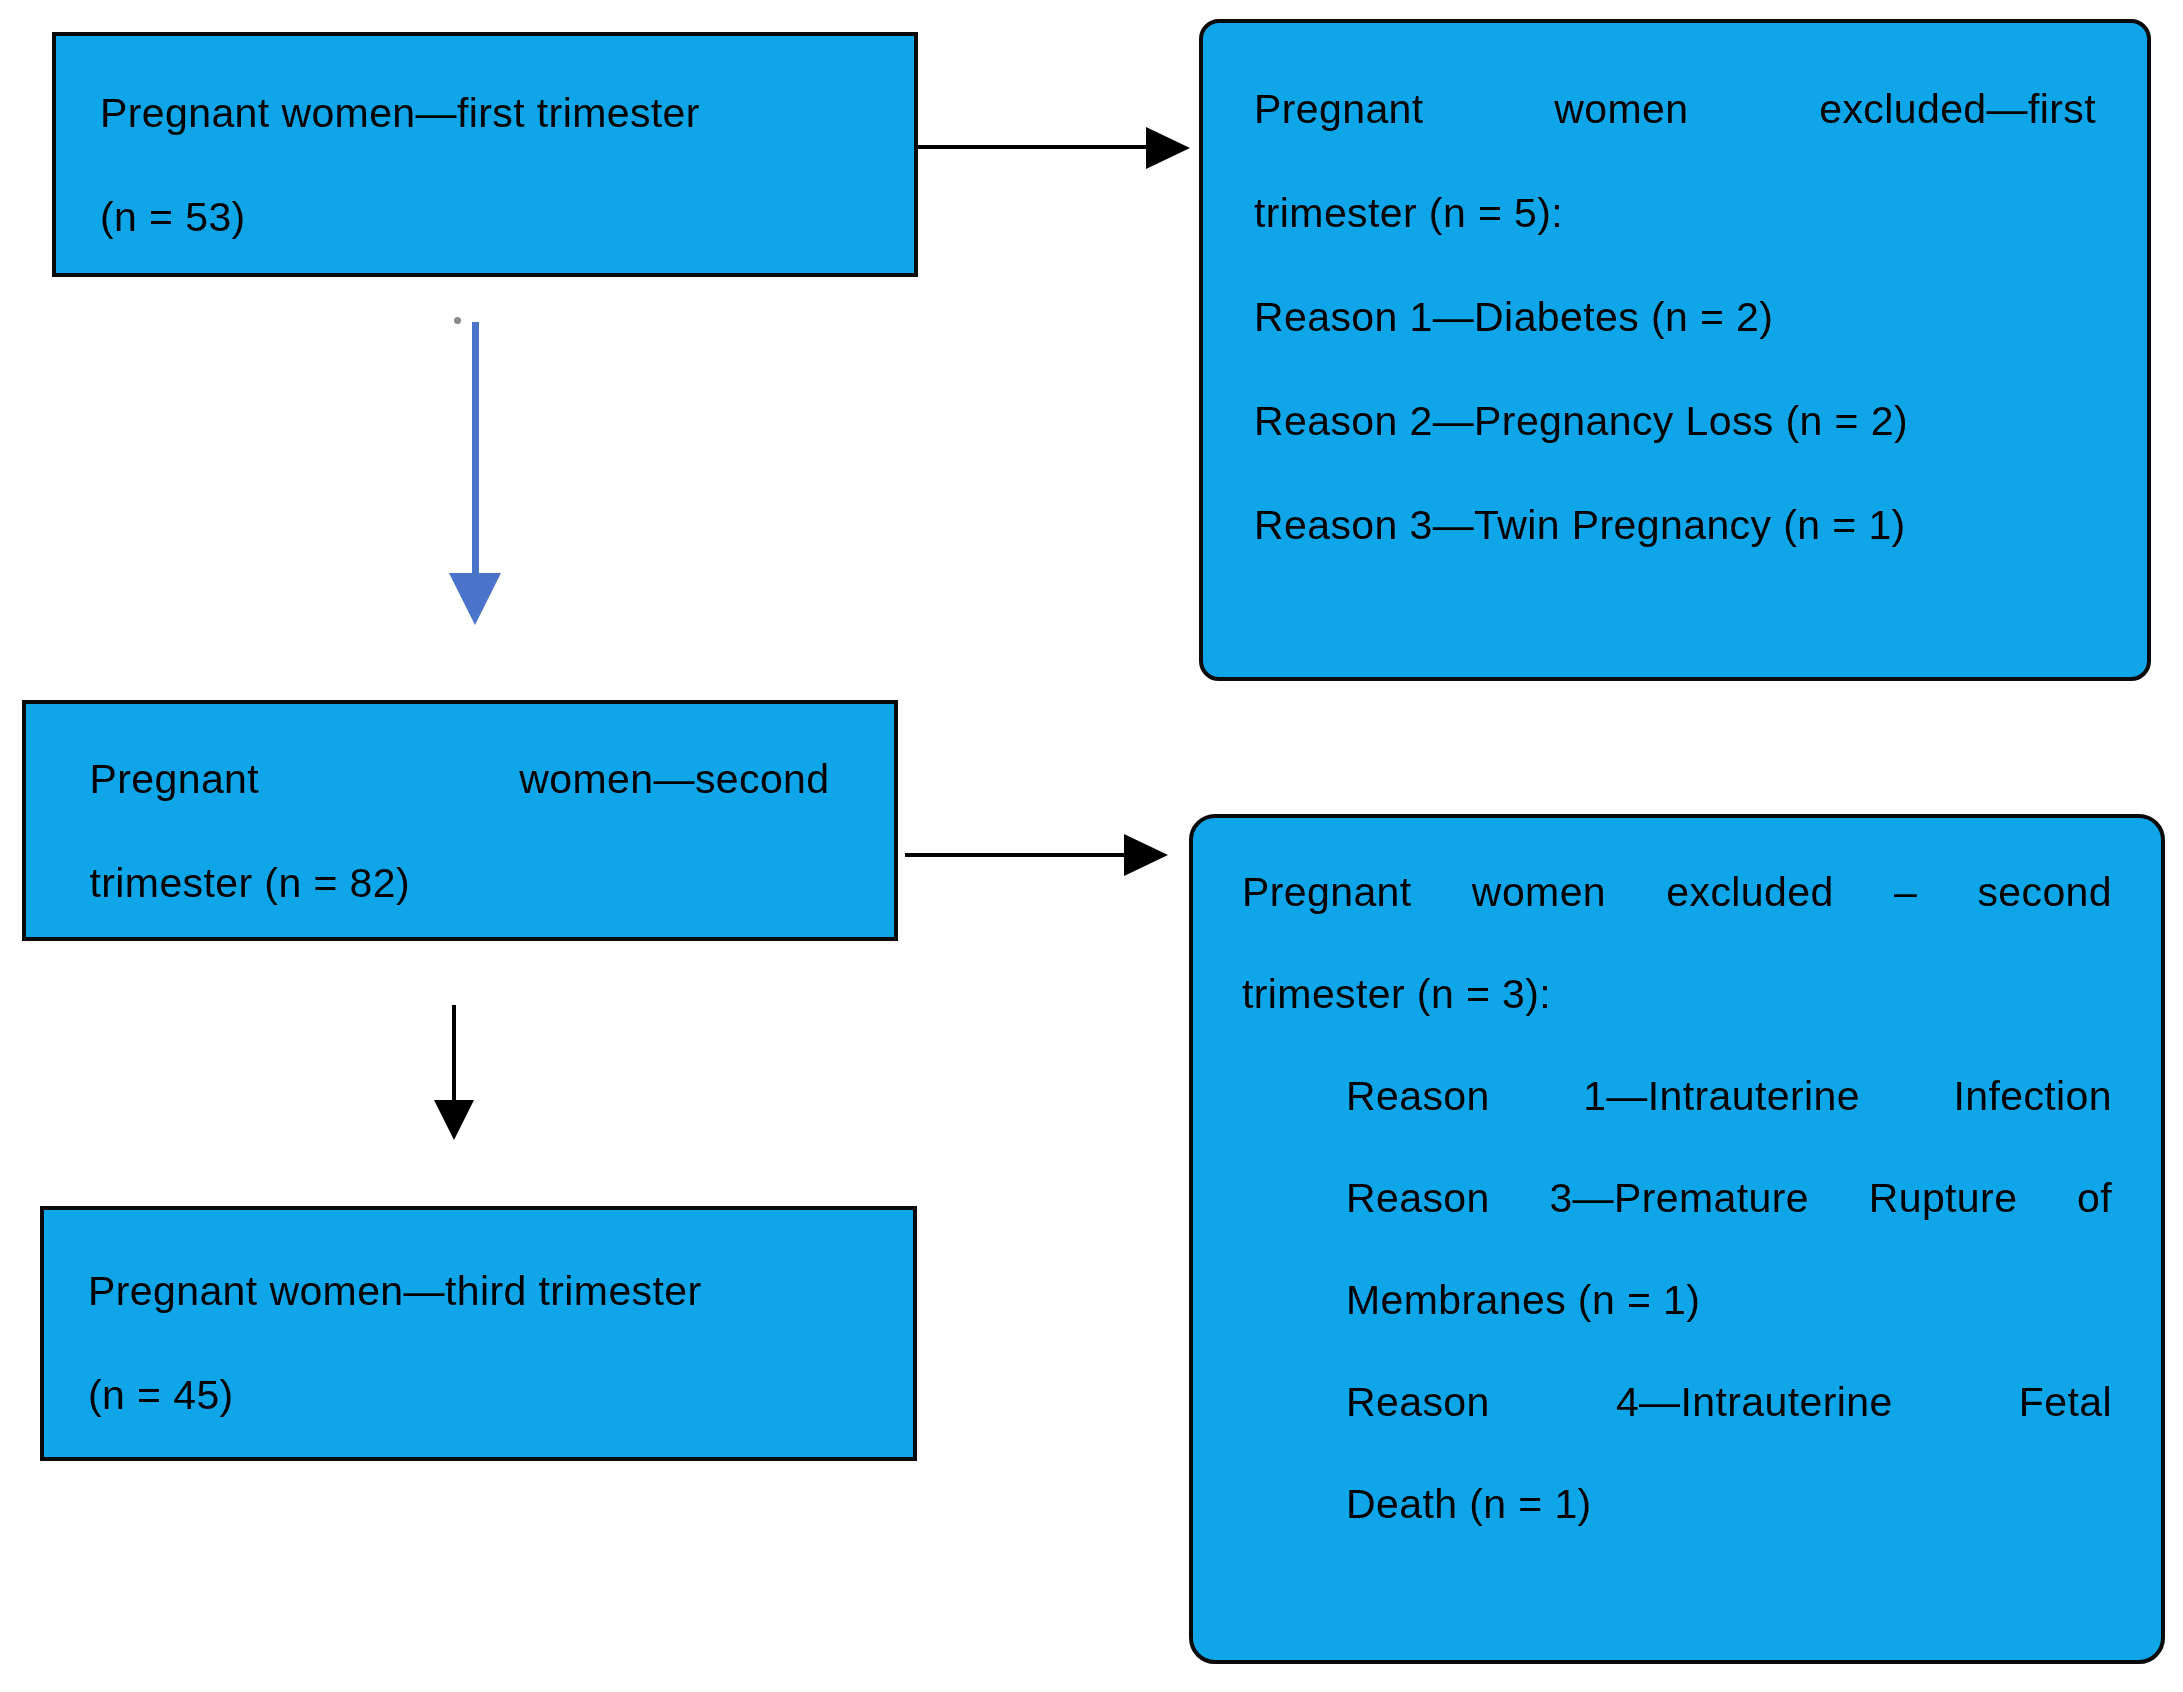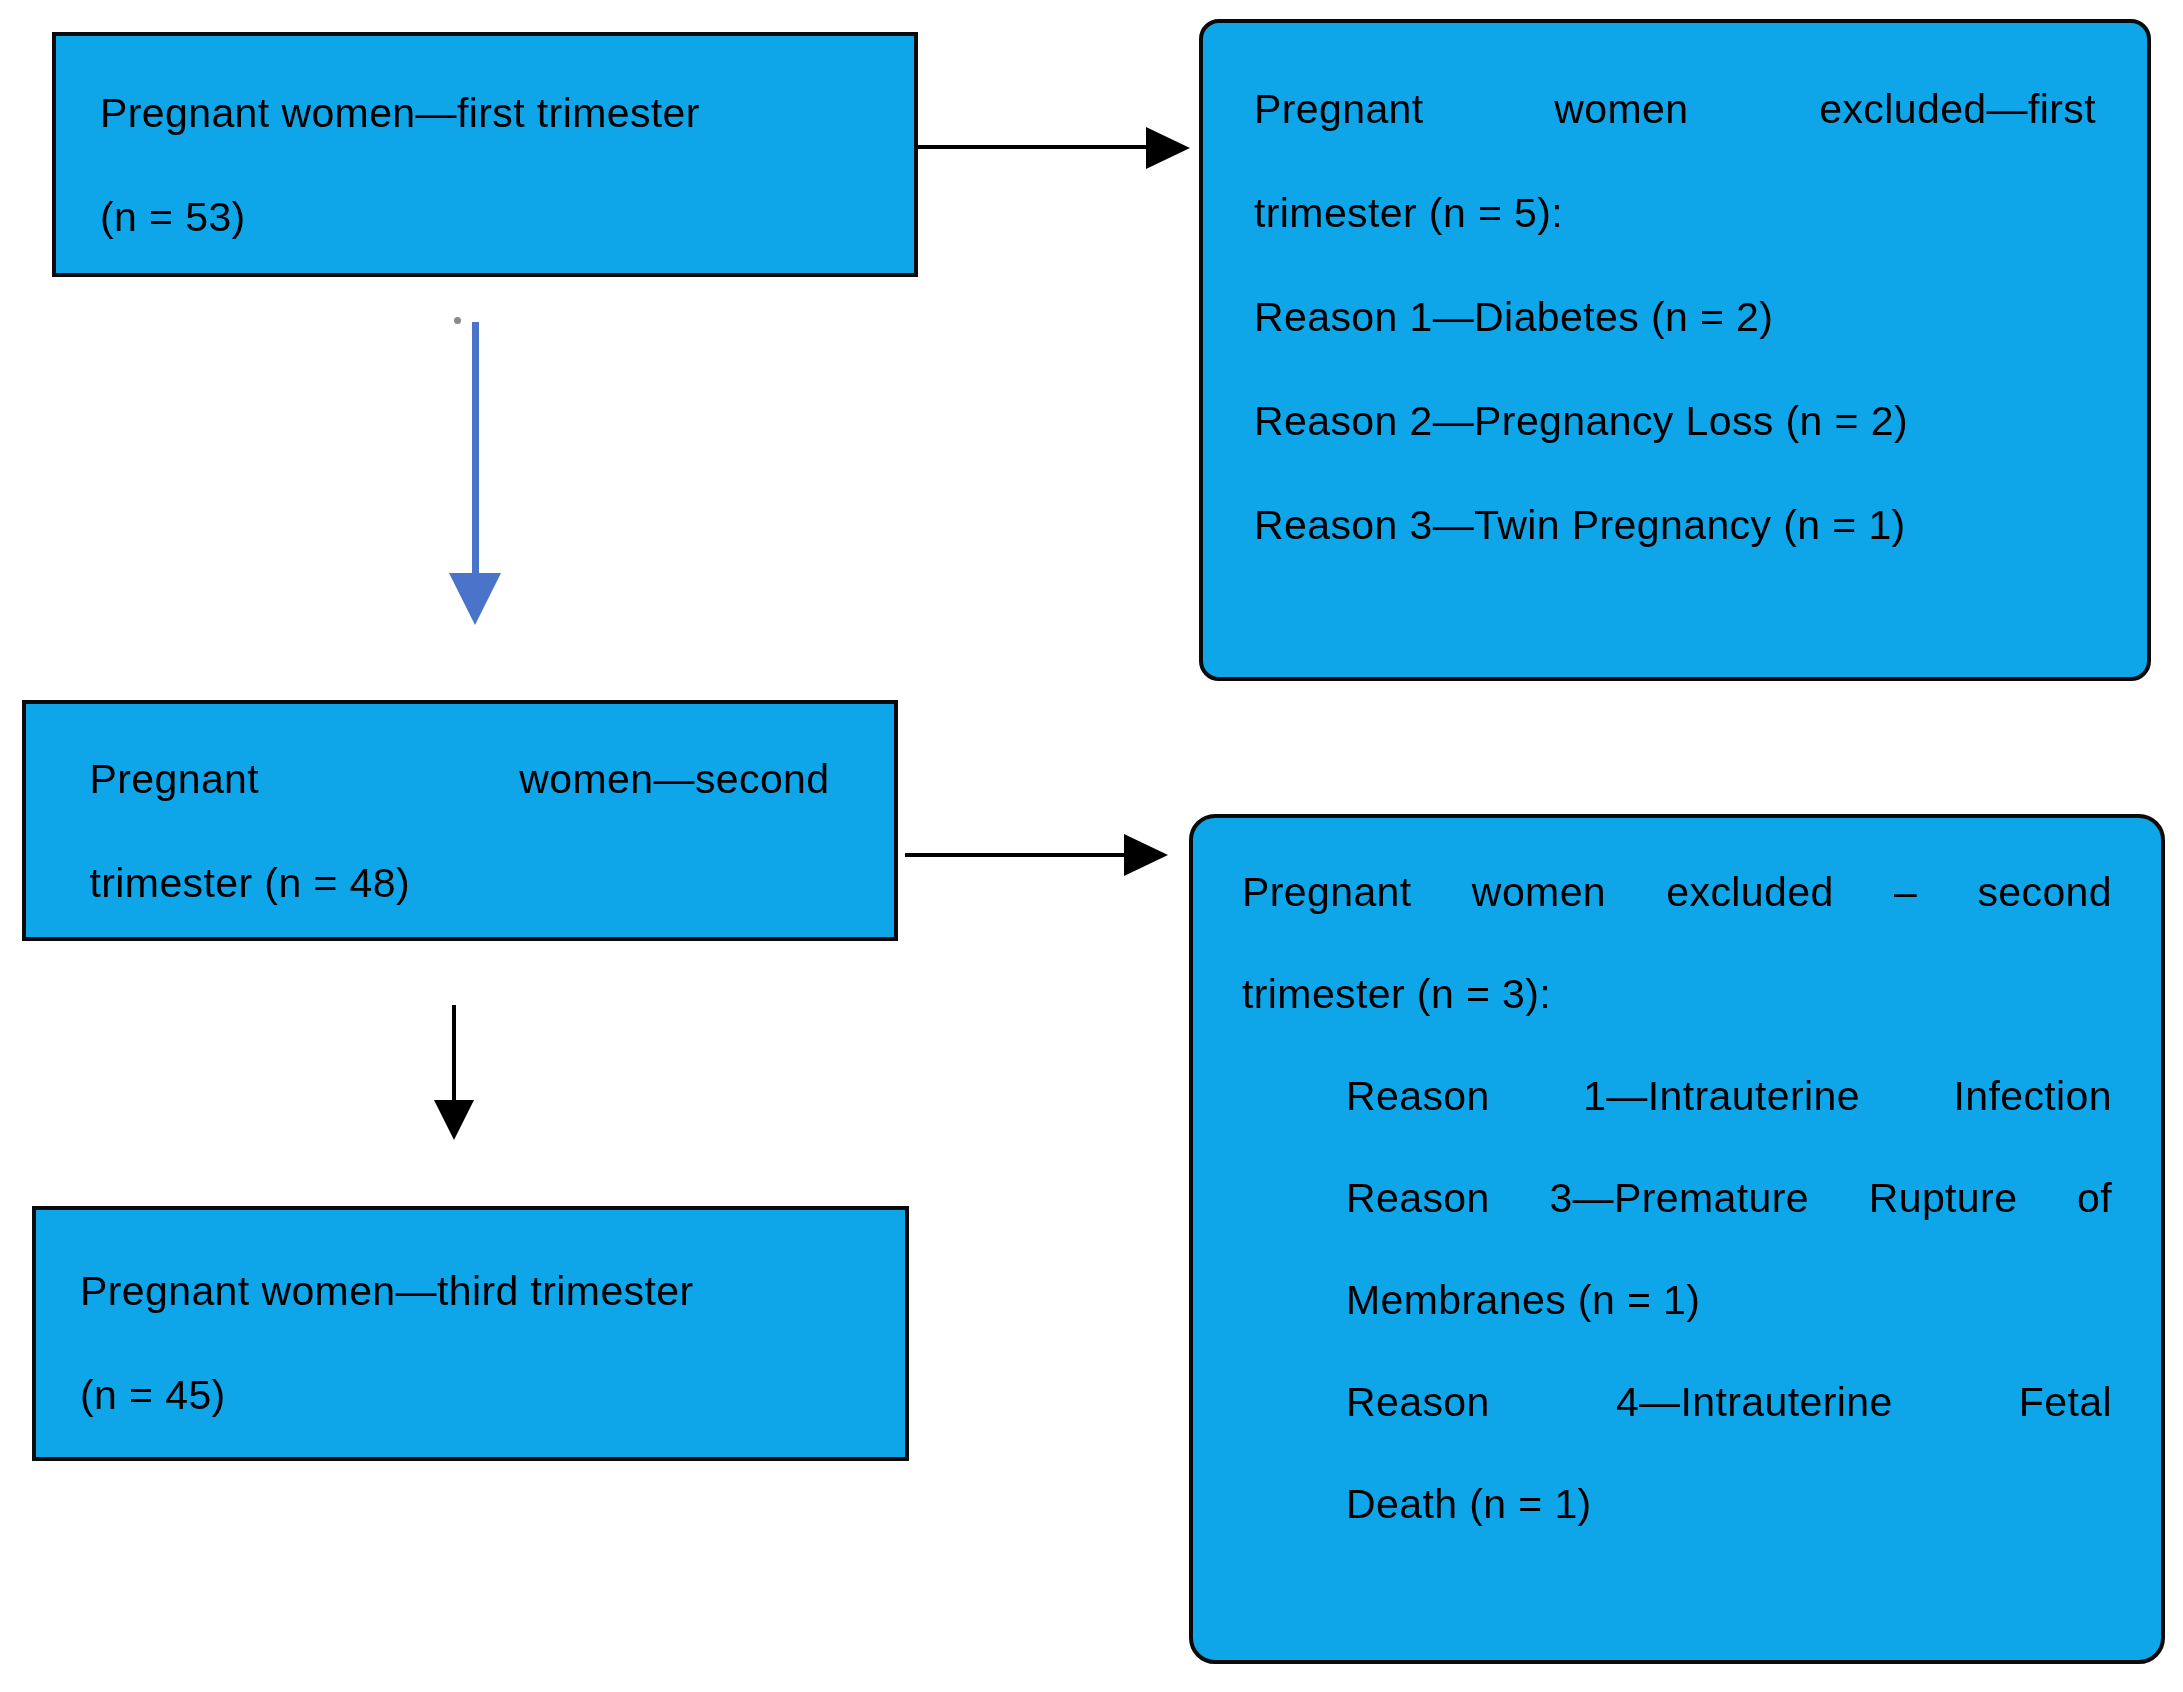--- a/index.html
+++ b/index.html
@@ -26,21 +26,21 @@
     text-align:justify;
     text-align-last:justify;
   }
   .indent{padding-left:104px;}
 
   
   #box-first   {left:52px;  top:32px;   width:866px; height:245px; padding:24.5px 44px 0;}
   #box-excl1   {left:1199px;top:19px;   width:952px; height:662px; padding:34px 51px 0;border-radius:20px;}
   #box-second  {left:21.5px;  top:700px;  width:876px; height:241px; padding:23px 64px 0;}
   #box-excl2   {left:1189px;top:814px; width:976px; height:850px;padding:23px 49px 0; line-height:102px;border-radius:26px;}
-  #box-third   {left:32px;  top:1206px; width:877px; height:255px; padding:29px 44px 0;}
+  #box-third   {left:40px;  top:1206px; width:877px; height:255px; padding:29px 44px 0;}
 
   
   .shaft-h{position:absolute;height:3.8px;background:#000;}
   .shaft-v{position:absolute;width:3.8px;background:#000;}
   .head-right{
     position:absolute;width:0;height:0;
     border-left:44px solid #000;
     border-top:21px solid transparent;
     border-bottom:21px solid transparent;
   }
@@ -94,21 +94,21 @@
   </div>
 
   <div>
     <div id="speck"></div>
     <div id="arrow-blue-shaft"></div>
     <div id="arrow-blue-head"></div>
   </div>
 
   <div class="box" id="box-second">
     <div class="line stretch">Pregnant women—second</div>
-    <div class="line">trimester (n = 48)</div>
+    <div class="line">trimester (n = 82)</div>
   </div>
 
   <div class="box" id="box-excl2">
     <div class="line stretch">Pregnant women excluded – second</div>
     <div class="line">trimester (n = 3):</div>
     <div class="line stretch indent">Reason 1—Intrauterine Infection</div>
     <div class="line stretch indent">Reason 3—Premature Rupture of</div>
     <div class="line indent">Membranes (n = 1)</div>
     <div class="line stretch indent">Reason 4—Intrauterine Fetal</div>
     <div class="line indent">Death (n = 1)</div>

